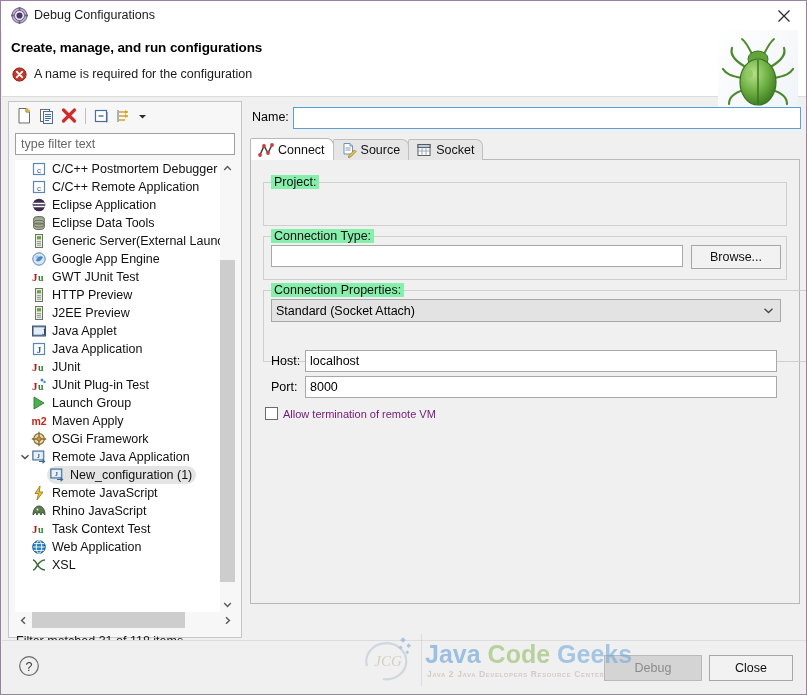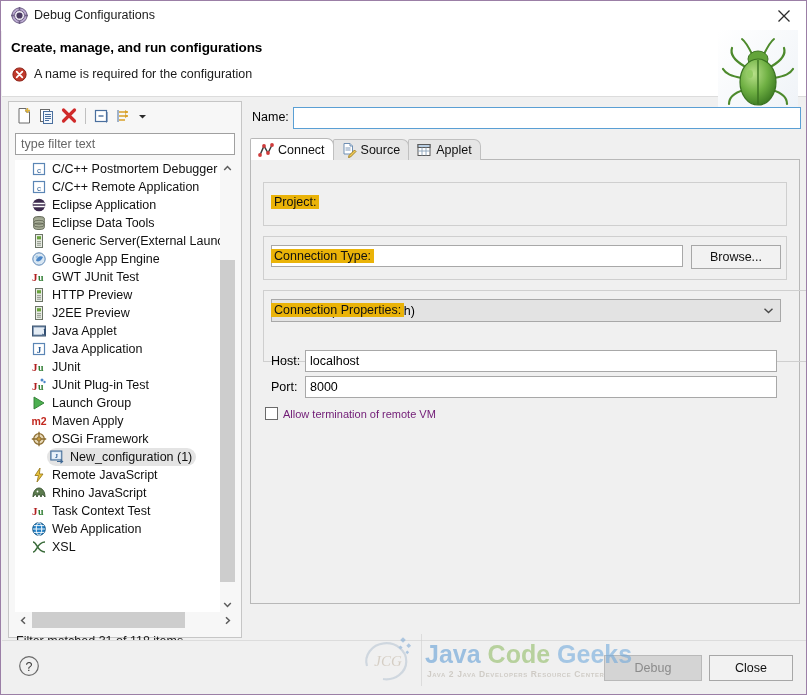--- a/index.html
+++ b/index.html
@@ -322,26 +322,25 @@
 
   
   .group {
     position: absolute;
     box-sizing: border-box;
     border: 1px solid #cfcfcf;
   }
   .group-title {
     position: absolute;
     top: -8px; left: 7px;
-    background: #eab308;
+    background: #86efac;
     padding: 0 3px;
     font-size: 12.5px;
     color: #111;
     white-space: nowrap;
-    margin-top: 20px;
   }
   .grp-project { left: 12px; top: 22px; width: 524px; height: 44px; }
   .grp-conntype { left: 12px; top: 76px; width: 524px; height: 44px; }
   .grp-connprops { left: 12px; top: 130px; width: 564px; height: 72px; }
 
   .txt {
     position: absolute;
     box-sizing: border-box;
     border: 1px solid #a8a8a8;
     background: #ffffff;
@@ -799,20 +798,38 @@
               <span class="ti-icon">
                 <svg width="16" height="16" viewBox="0 0 16 16">
                   <circle cx="8" cy="8" r="5.3" fill="#e8d9b8" stroke="#8a6b2e" stroke-width="1.2"></circle>
                   <path d="M8 0.8 v14.4 M0.8 8 h14.4" stroke="#8a6b2e" stroke-width="1.3"></path>
                   <circle cx="8" cy="8" r="2.1" fill="#c89a3c" stroke="#8a6b2e" stroke-width="0.9"></circle>
                 </svg>
               </span>
               <span class="ti-label">OSGi Framework</span>
             </span>
           </div>
+          <div class="tree-item" style="position: relative;">
+            <span class="twisty">
+              <svg width="10" height="10" viewBox="0 0 10 10">
+                <path d="M1.5 3.2 L5 6.6 L8.5 3.2" stroke="#4a4a4a" stroke-width="1.4" fill="none"></path>
+              </svg>
+            </span>
+            <span class="tree-item-inner">
+              <span class="ti-icon">
+                <svg width="16" height="16" viewBox="0 0 16 16">
+                  <rect x="1.8" y="2" width="11" height="9" fill="#b9cfe4" stroke="#3f6894" stroke-width="1"></rect>
+                  <rect x="3" y="3.2" width="8.6" height="6.6" fill="#e9f2fa"></rect>
+                  <text x="7.3" y="9" font-family="Liberation Serif, serif" font-size="6.5" fill="#2b5d96" text-anchor="middle" font-weight="bold">J</text>
+                  <path d="M8 12.5 h5 M11.5 10.8 L13.6 12.5 L11.5 14.2" stroke="#3f6894" stroke-width="1.1" fill="none"></path>
+                </svg>
+              </span>
+              <span class="ti-label">Remote Java Application</span>
+            </span>
+          </div>
           <div class="tree-item child selected" style="position: relative;">
             <span class="tree-item-inner">
               <span class="ti-icon">
                 <svg width="16" height="16" viewBox="0 0 16 16">
                   <rect x="1.8" y="2" width="11" height="9" fill="#b9cfe4" stroke="#3f6894" stroke-width="1"></rect>
                   <rect x="3" y="3.2" width="8.6" height="6.6" fill="#e9f2fa"></rect>
                   <text x="7.3" y="9" font-family="Liberation Serif, serif" font-size="6.5" fill="#2b5d96" text-anchor="middle" font-weight="bold">J</text>
                   <path d="M8 12.5 h5 M11.5 10.8 L13.6 12.5 L11.5 14.2" stroke="#3f6894" stroke-width="1.1" fill="none"></path>
                 </svg>
               </span>
@@ -945,21 +962,21 @@
           <span>Source</span>
         </div>
         <div class="tab">
           <span class="tab-icon">
             <svg width="16" height="16" viewBox="0 0 16 16">
               <rect x="2" y="2.5" width="12" height="11" fill="#ffffff" stroke="#5a5a5a" stroke-width="1"></rect>
               <rect x="2" y="2.5" width="12" height="3" fill="#b9cfe4" stroke="#5a5a5a" stroke-width="1"></rect>
               <path d="M6 5.5 v8 M10 5.5 v8 M2 9 h12" stroke="#8aa3ba" stroke-width="0.9"></path>
             </svg>
           </span>
-          <span>Applet</span>
+          <span>Socket</span>
         </div>
       </div>
 
       <div class="tabbody">
 
         <div class="group grp-project">
           <span class="group-title">Project:</span>
         </div>
         <div class="txt proj-txt">
           <input type="text" value="" style="">

